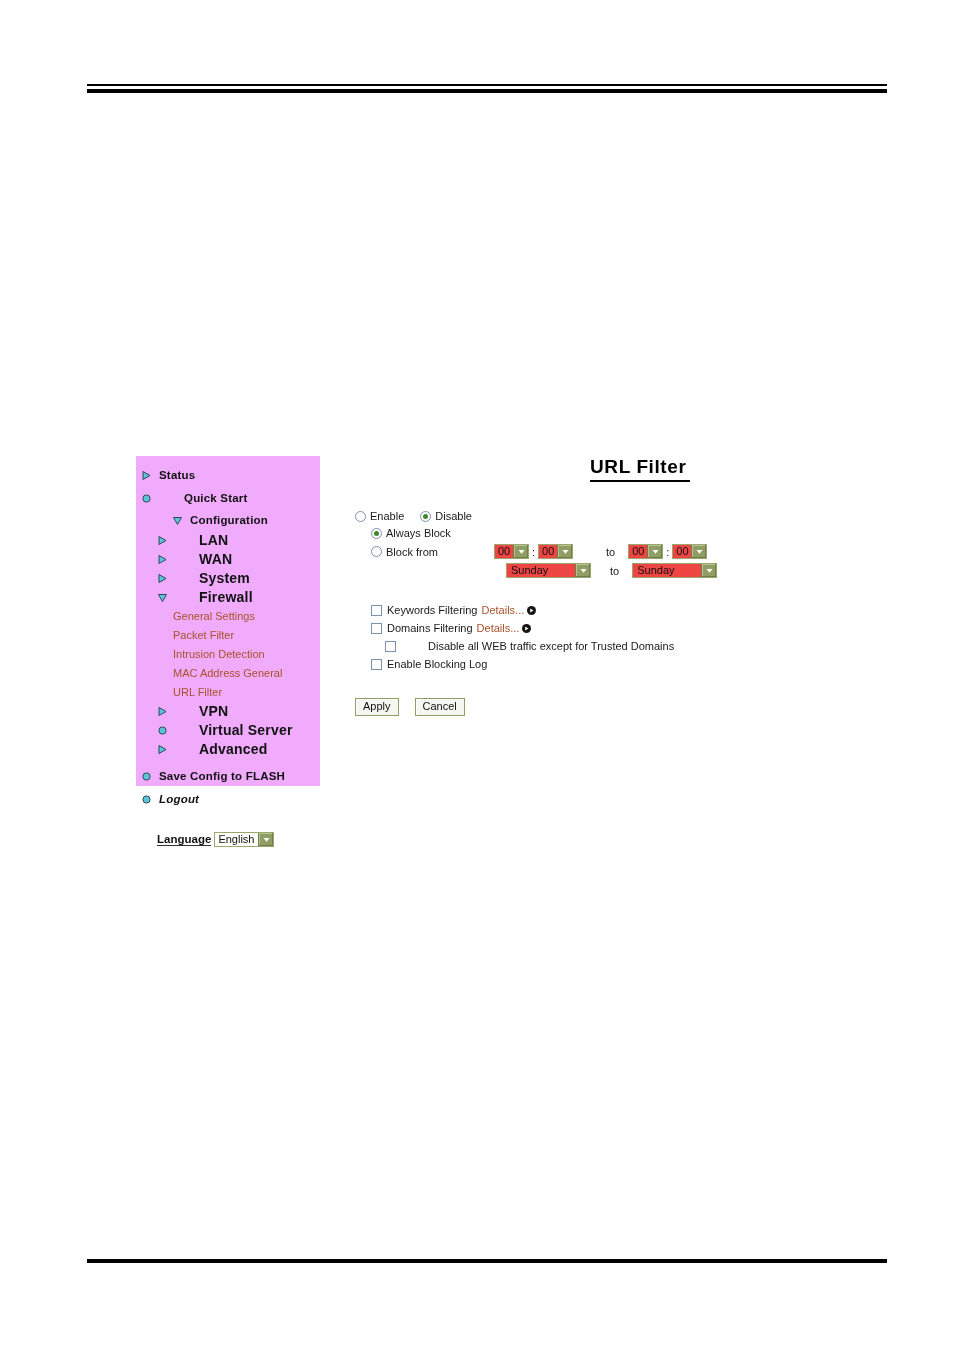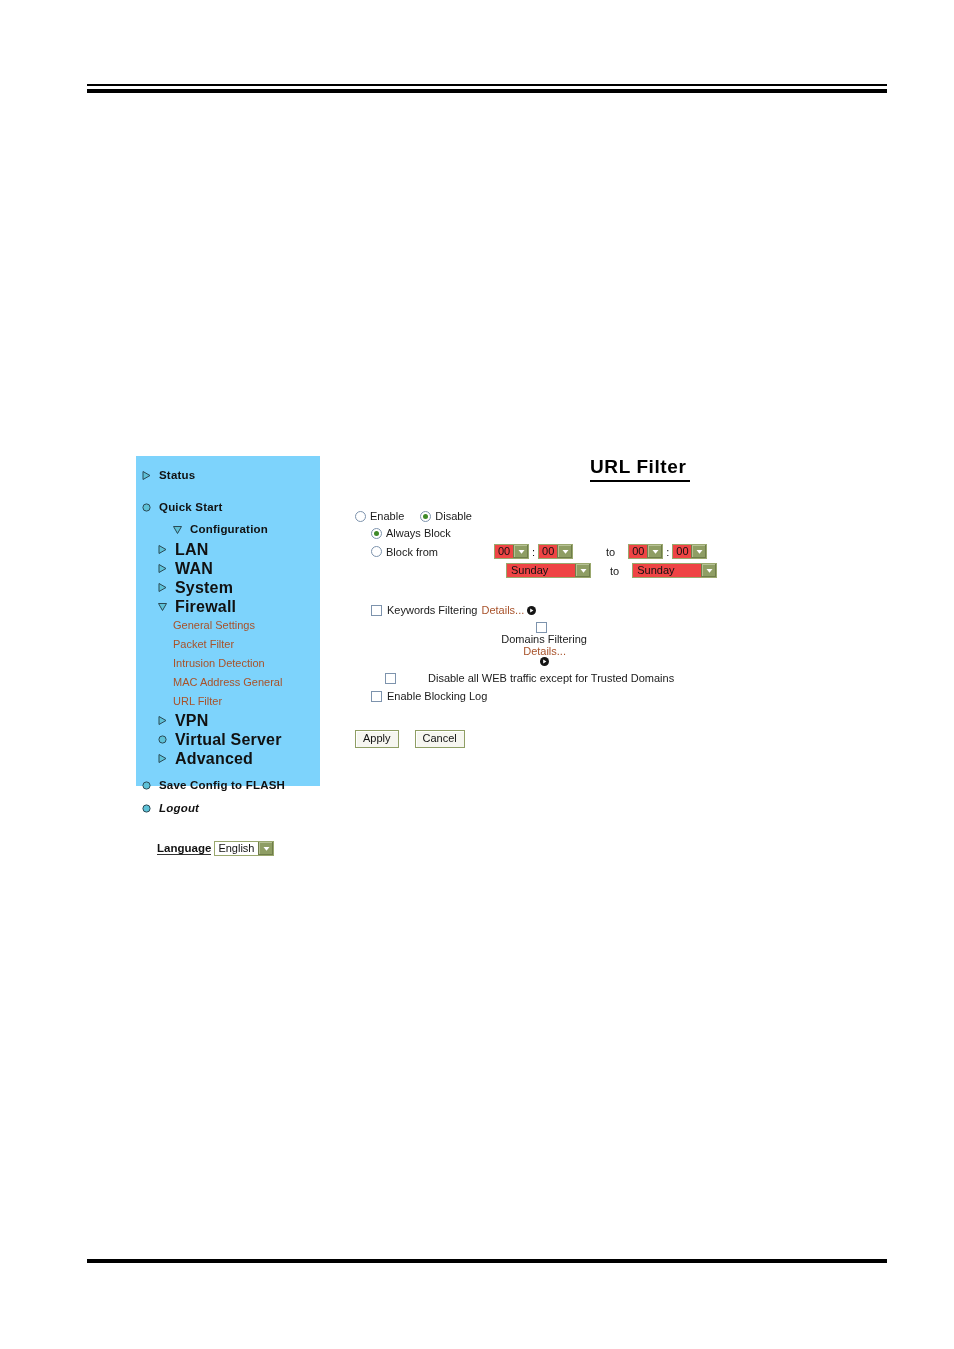--- a/index.html
+++ b/index.html
@@ -35,42 +35,42 @@
     background: #000;
   }
 
   
   .sidebar {
     position: absolute;
     left: 136px;
     top: 456px;
     width: 184px;
     height: 330px;
-    background: #7dd3fc;
+    background: #f0abfc;
     font-size: 11px;
   }
   .nav { padding: 10px 0 0 0; }
 
   .nav-row {
     display: flex;
     align-items: center;
     line-height: 19px;
     white-space: nowrap;
   }
   .nav-row.lvl0 { padding-left: 5px; margin-bottom: 1px; }
   .nav-row.lvl1 { padding-left: 21px; }
   .nav-row.lvl2 { padding-left: 37px; }
 
   .nav-label {
     font-weight: bold;
     color: #111111;
     font-size: 11.5px;
     letter-spacing: 0.2px;
   }
-  .nav-row.lvl1 .nav-label { font-size: 16px; }
+  .nav-row.lvl1 .nav-label { font-size: 14px; margin-left: 24px; }
   .nav-row.lvl2 .nav-label {
     font-weight: normal;
     color: #a8522a;
     font-size: 11px;
     letter-spacing: 0;
   }
 
   .ico {
     display: inline-block;
     width: 13px;
@@ -259,21 +259,21 @@
 
     <div class="nav-row lvl0">
       <span class="ico">
         <svg width="11" height="11" viewBox="0 0 11 11">
             <polygon points="2,1.5 9,5.5 2,9.5" fill="#5ec2d8" stroke="#2b4a55" stroke-width="1"></polygon>
           </svg>
       </span>
       <span class="nav-label">Status</span>
     </div>
 
-    <div class="nav-row lvl0" style="margin-top:13px;">
+    <div class="nav-row lvl0" style="margin-top:4px;gap:25px;">
       <span class="ico">
         <svg width="11" height="11" viewBox="0 0 11 11">
             <circle cx="5.5" cy="5.5" r="3.6" fill="#5ec2d8" stroke="#2b4a55" stroke-width="1"></circle>
           </svg>
       </span>
       <span class="nav-label">Quick Start</span>
     </div>
 
     <div class="nav-row lvl0" style="margin-top:3px;padding-left:36px;">
       <span class="ico">
@@ -499,21 +499,21 @@
       <span class="cbox"></span>
       <span class="lbl">Keywords Filtering</span>
       <span class="details">Details...</span>
       <span class="det-arrow">
         <svg width="7" height="7" viewBox="0 0 7 7">
             <polygon points="2.2,1.4 5.4,3.5 2.2,5.6" fill="#ffffff"></polygon>
           </svg>
       </span>
     </div>
 
-    <div class="row indent1" style="margin-bottom:6px;flex-direction:column;">
+    <div class="row indent1" style="margin-bottom:6px;">
       <span class="cbox"></span>
       <span class="lbl">Domains Filtering</span>
       <span class="details">Details...</span>
       <span class="det-arrow">
         <svg width="7" height="7" viewBox="0 0 7 7">
             <polygon points="2.2,1.4 5.4,3.5 2.2,5.6" fill="#ffffff"></polygon>
           </svg>
       </span>
     </div>
 

